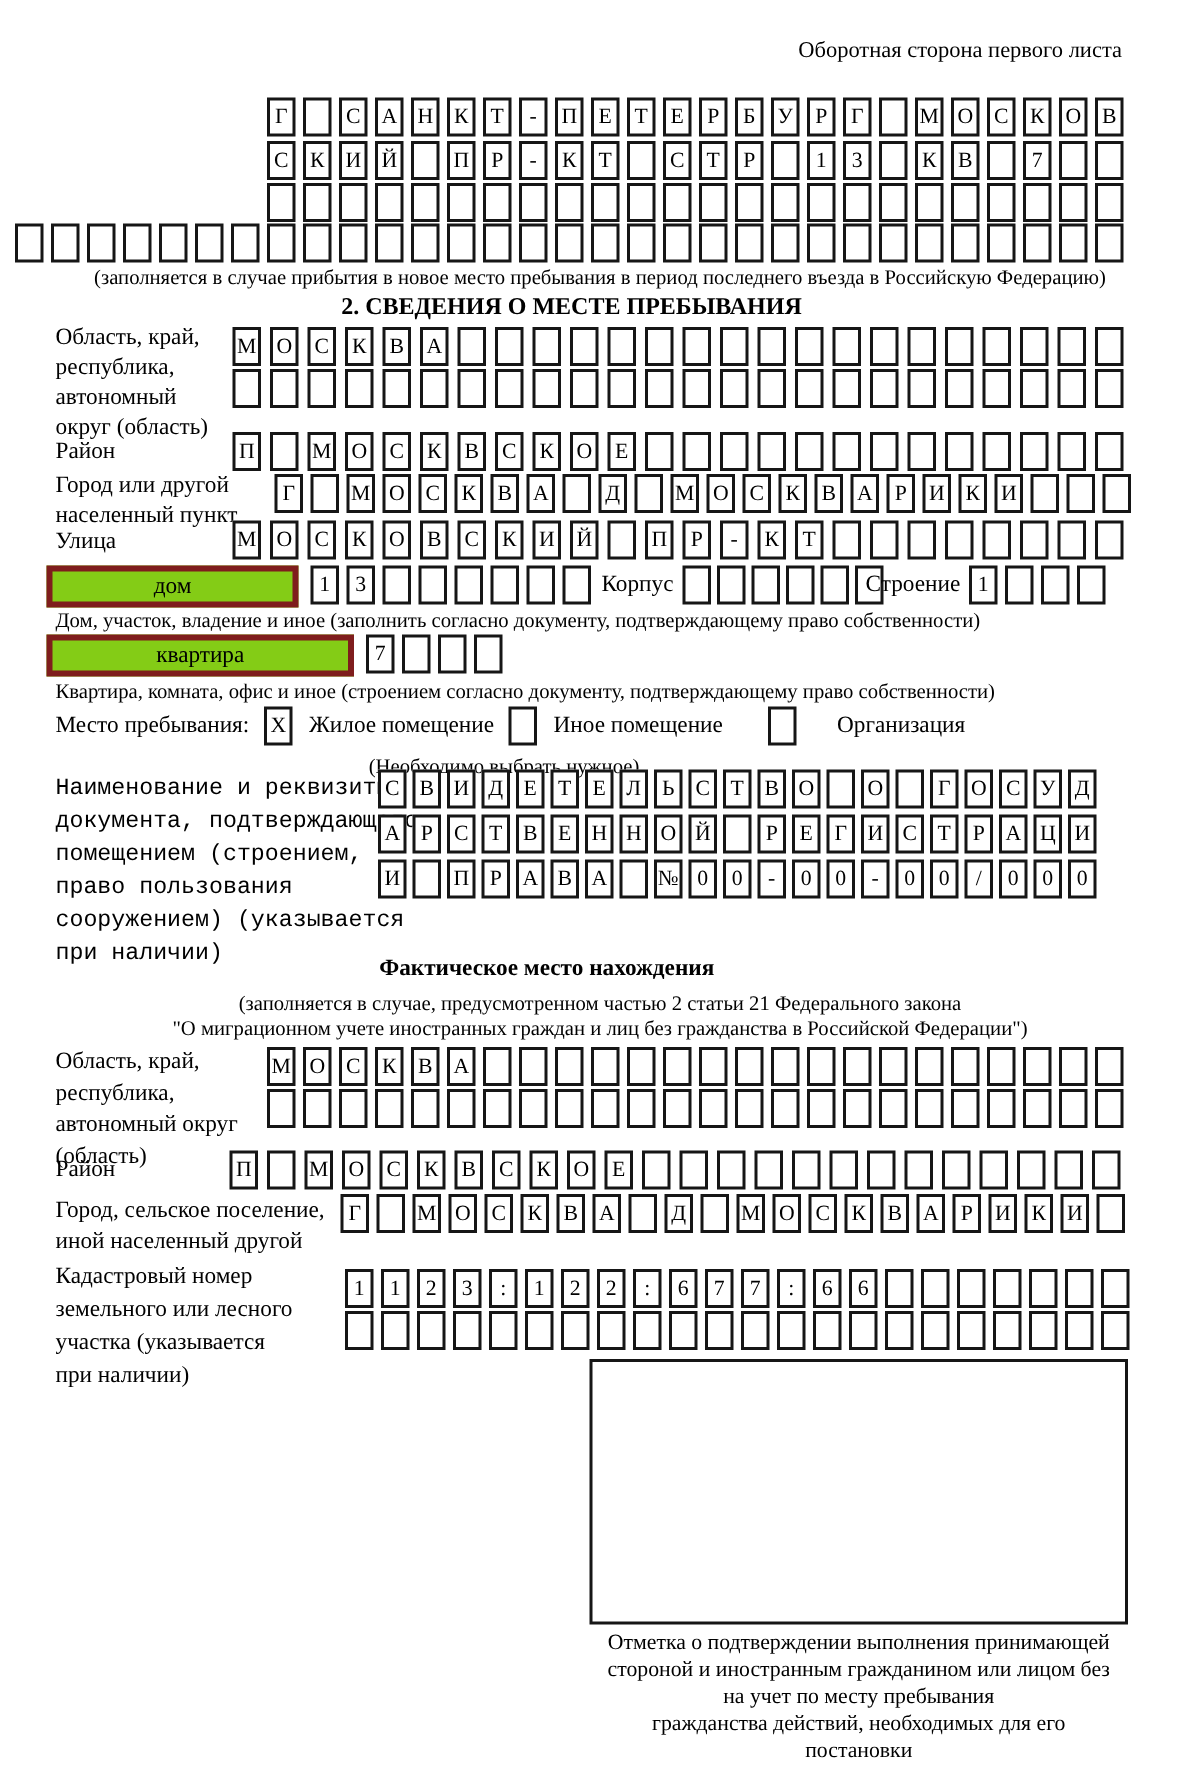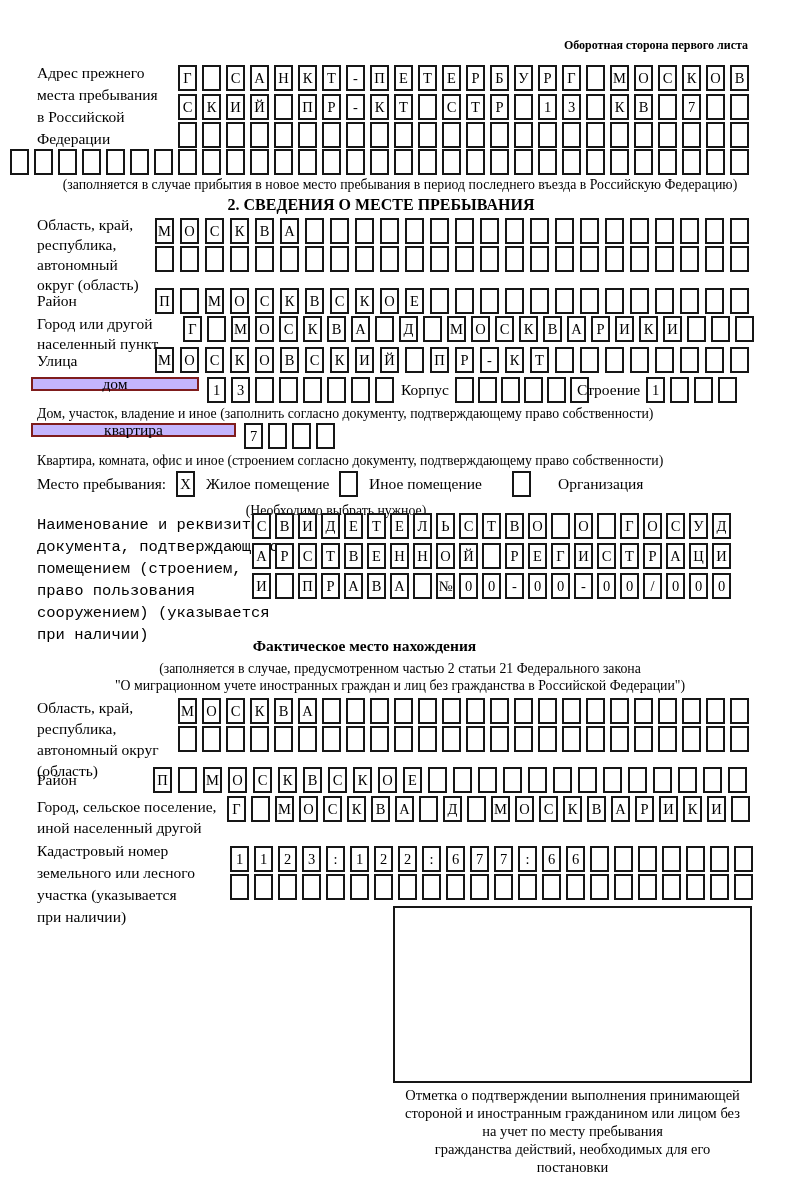--- a/index.html
+++ b/index.html
@@ -10,45 +10,39 @@
   .abs { position:absolute; }
   .row { position:absolute; display:flex; }
   .g4 { gap:4px; } .g5 { gap:5px; } .g6 { gap:6px; }
   .cb {
     box-sizing:border-box; flex:0 0 auto; width:19px; height:26px;
     border:2px solid #161616; background:#fff;
     display:flex; align-items:center; justify-content:center;
     font-size:14.5px; line-height:1;
   }
   .wide {
-    box-sizing:border-box; height:14px; border:2px solid #7f1d1d; background:#c4b5fd;
+    box-sizing:border-box; height:28px; border:4px solid #7f1d1d; background:#84cc16;
     display:flex; align-items:center; justify-content:center; font-size:15.5px;
   }
   .label { font-size:15.5px; line-height:20px; }
   .lh22 { line-height:22px; }
   .lh21 { line-height:21px; }
   .cap  { font-size:13.8px; line-height:17px; }
   .title { font-weight:bold; font-size:16px; }
   .center { text-align:center; }
   .inlineLbl { font-size:15.5px; line-height:20px; }
   .bigbox { box-sizing:border-box; border:2px solid #161616; background:#fff; }
 </style>
 </head>
 <body>
 
 <div class="page">
 
-  <div class="abs" style="top:38px; right:52px; font-size:12px;font-weight:bold;">Оборотная сторона первого листа</div>
-
-  <div class="abs label lh22" style="left:37px; top:62px;">
-      <div>Адрес прежнего</div>
-      <div>места пребывания</div>
-      <div>в Российской</div>
-      <div>Федерации</div>
-    </div>
+  <div class="abs" style="top:26px; right:52px; font-size:15px;">Оборотная сторона первого листа</div>
+
   <div class="row g5" style="left:178px; top:65px;">
       <span class="cb">Г</span>
       <span class="cb"></span>
       <span class="cb">С</span>
       <span class="cb">А</span>
       <span class="cb">Н</span>
       <span class="cb">К</span>
       <span class="cb">Т</span>
       <span class="cb">-</span>
       <span class="cb">П</span>

